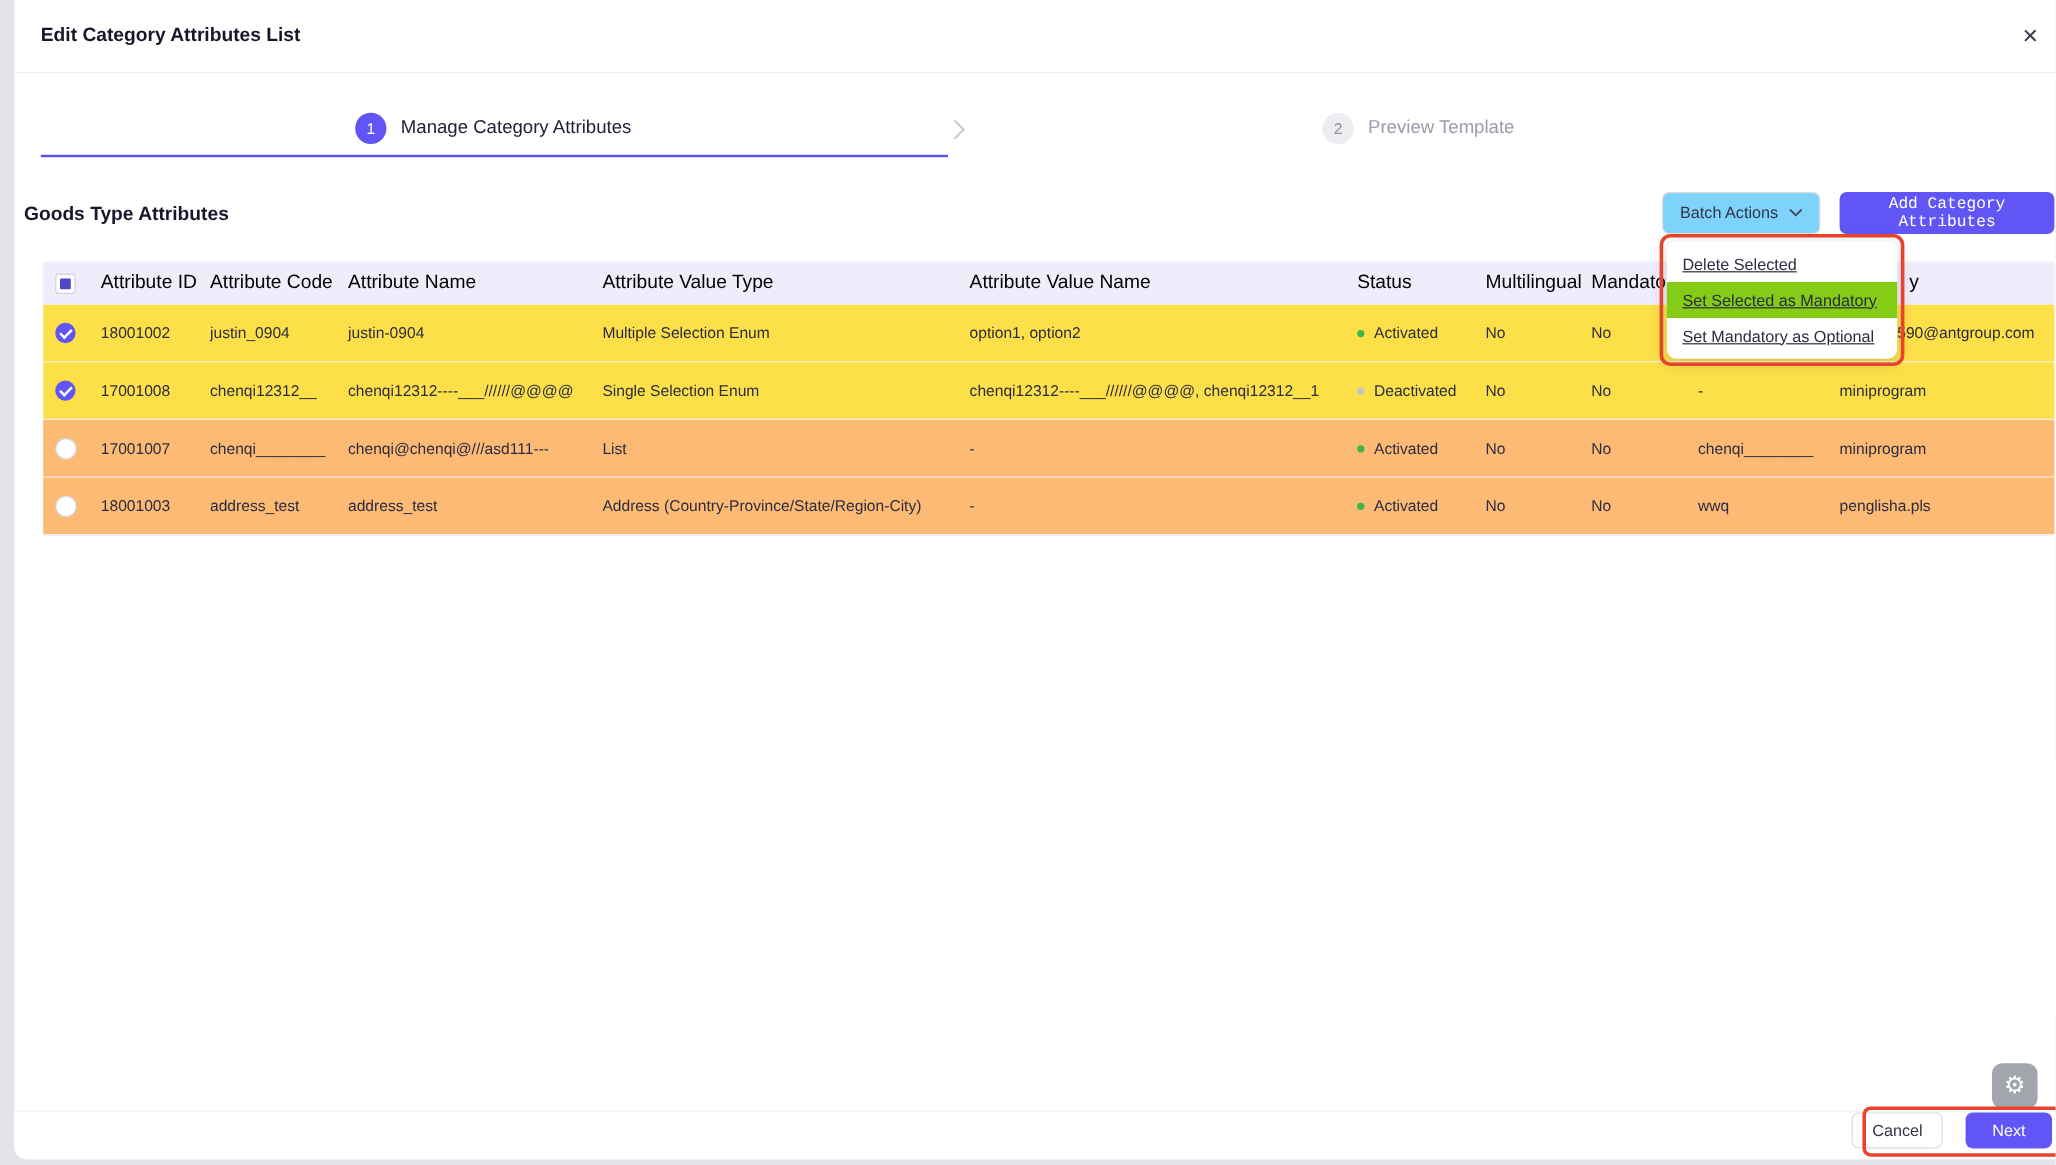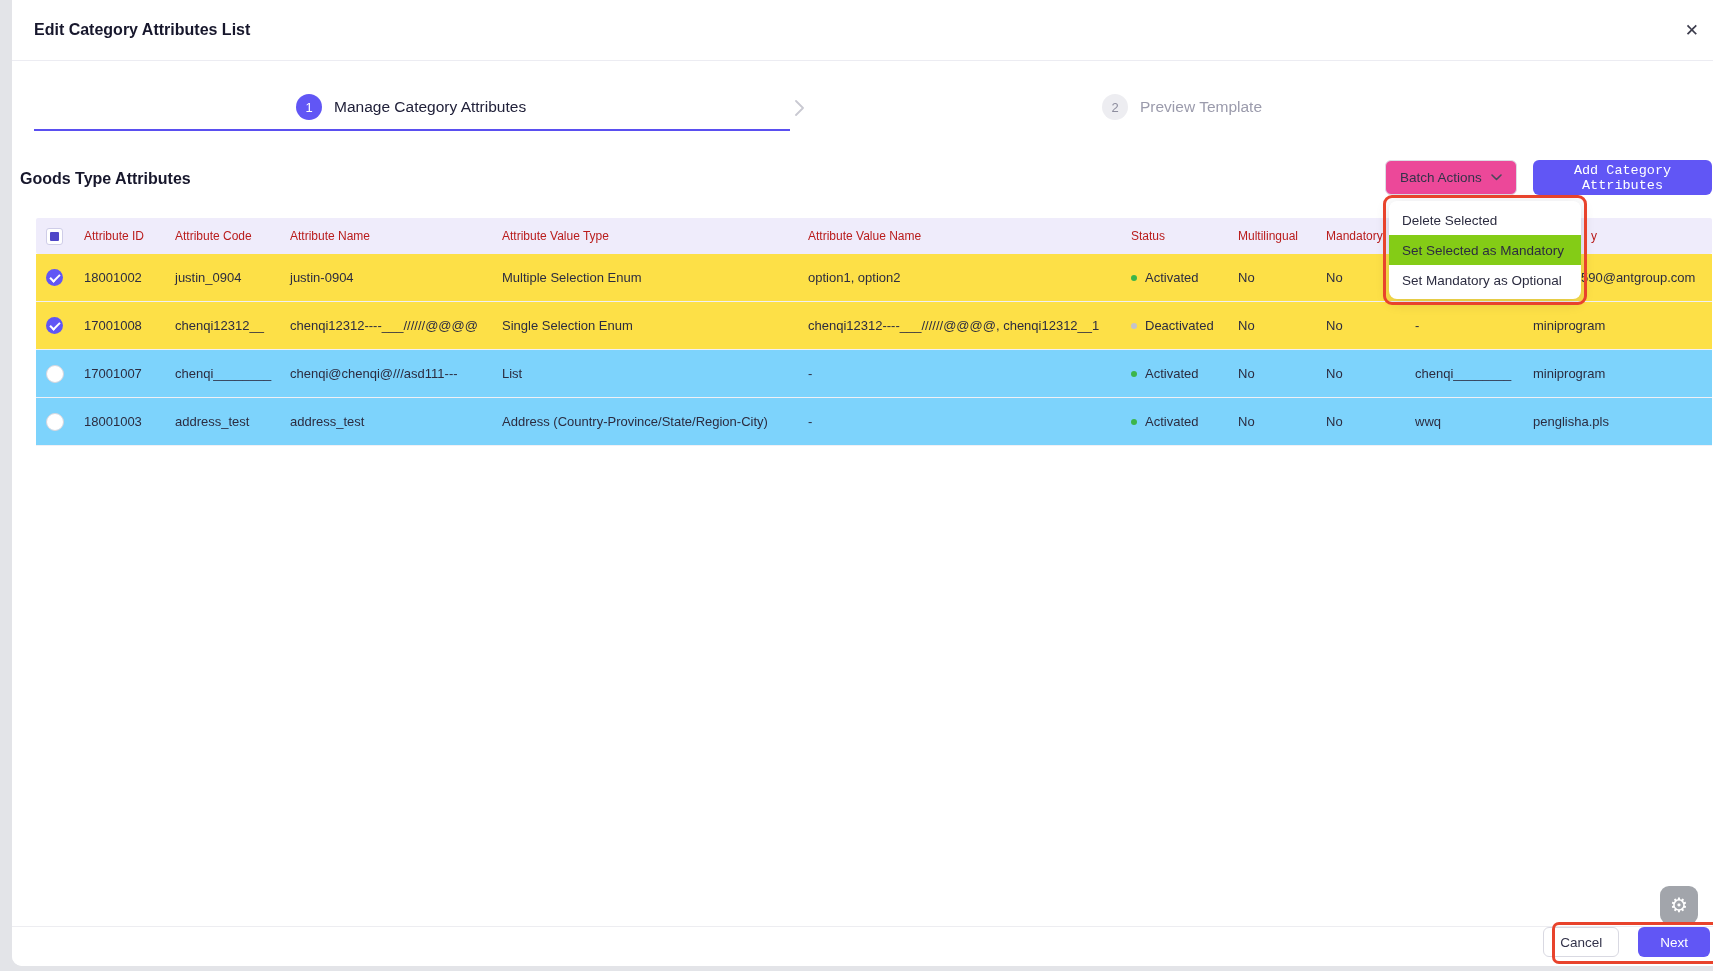--- a/index.html
+++ b/index.html
@@ -37,38 +37,38 @@
   .step2{left:1090px;top:33px;color:#9b9bac;font-weight:400;}
   .step2 .step-circle{background:#ededf1;color:#8d8d9e;}
   .step-underline{position:absolute;left:22px;top:68px;width:756px;height:2px;background:#5a4ff0;}
   .step-chevron{position:absolute;left:783px;top:39px;line-height:0;}
   
   .section-bar{position:relative;height:79px;display:flex;align-items:center;padding:0 8px;box-sizing:border-box;}
   .section-title{font-size:16px;font-weight:700;color:#17172c;}
   .batch-btn{
     position:absolute;left:1373px;top:21px;height:35px;
     display:flex;align-items:center;gap:9px;padding:0 14px;box-sizing:border-box;
-    background:#ec4899;border:1px solid #dcdce4;border-radius:6px;
+    background:#7dd3fc;border:1px solid #dcdce4;border-radius:6px;
     font-family:inherit;font-size:13.5px;color:#33334a;cursor:pointer;
   }
   .add-btn{
     position:absolute;left:1521px;top:21px;height:35px;width:179px;
     background:#6156f5;color:#fff;border:none;border-radius:6px;
     font-family:Liberation Mono, monospace;font-size:13.5px;cursor:pointer;
     display:flex;align-items:center;justify-content:center;
   }
   
   .table{margin:0 13px 0 24px;}
   .tr{
     display:grid;
     grid-template-columns:40px 91px 115px 212px 306px 323px 107px 88px 89px 118px 187px;
     align-items:center;
   }
-  .thead{height:36px;background:#efecfb;border-radius:2px;color:#b91c1c;font-size:12px;}
-  .row{height:47px;border-bottom:1px solid #f0f0f5;font-size:13px;color:#2c2c40;background:#7dd3fc;}
+  .thead{height:36px;background:#efecfb;border-radius:2px;color:#000000;font-size:16px;}
+  .row{height:47px;border-bottom:1px solid #f0f0f5;font-size:13px;color:#2c2c40;background:#fdba74;}
   .row.selected{background:#fde047;}
   .td,.th{padding:0 8px;white-space:nowrap;display:flex;align-items:center;box-sizing:border-box;}
   .cb-cell{padding-left:10px;}
   .th-y{padding-left:66px;}
   .indent48{padding-left:56px;}
   .cb-ind{
     width:15px;height:15px;border:1px solid #cfcde8;border-radius:3px;background:#fff;
     position:relative;cursor:pointer;flex:0 0 auto;
   }
   .cb-ind::after{content:"";position:absolute;inset:3px;background:#4f46c8;border-radius:1px;}
@@ -85,21 +85,21 @@
   .dot{width:6px;height:6px;border-radius:50%;margin-right:8px;flex:0 0 auto;}
   .dot.green{background:#3cb54a;}
   .dot.gray{background:#c3c3cc;}
   
   .menu{
     position:absolute;left:1377px;top:201px;width:192px;background:#fff;
     border-radius:8px;box-shadow:0 3px 14px rgba(31,35,65,.16);padding:4px 0;z-index:5;
   }
   .menu-item{
     height:30px;display:flex;align-items:center;padding:0 13px;
-    font-size:13.5px;color:#2c2c40;cursor:pointer;white-space:nowrap;
+    font-size:13.5px;color:#2c2c40;cursor:pointer;white-space:nowrap;text-decoration:underline;
   }
   .menu-item.hl{background:#84cc16;}
   
   .ann{position:absolute;border:3px solid #e8432c;pointer-events:none;z-index:9;box-sizing:border-box;}
   .ann-menu{left:1371px;top:195px;width:204px;height:110px;border-radius:9px;}
   .ann-footer{left:1540px;top:922px;width:167px;height:42px;border-radius:7px;}
   
   .gear-fab{
     position:absolute;left:1648px;top:886px;width:38px;height:38px;
     background:#a2a5ab;border:none;border-radius:9px;cursor:pointer;

